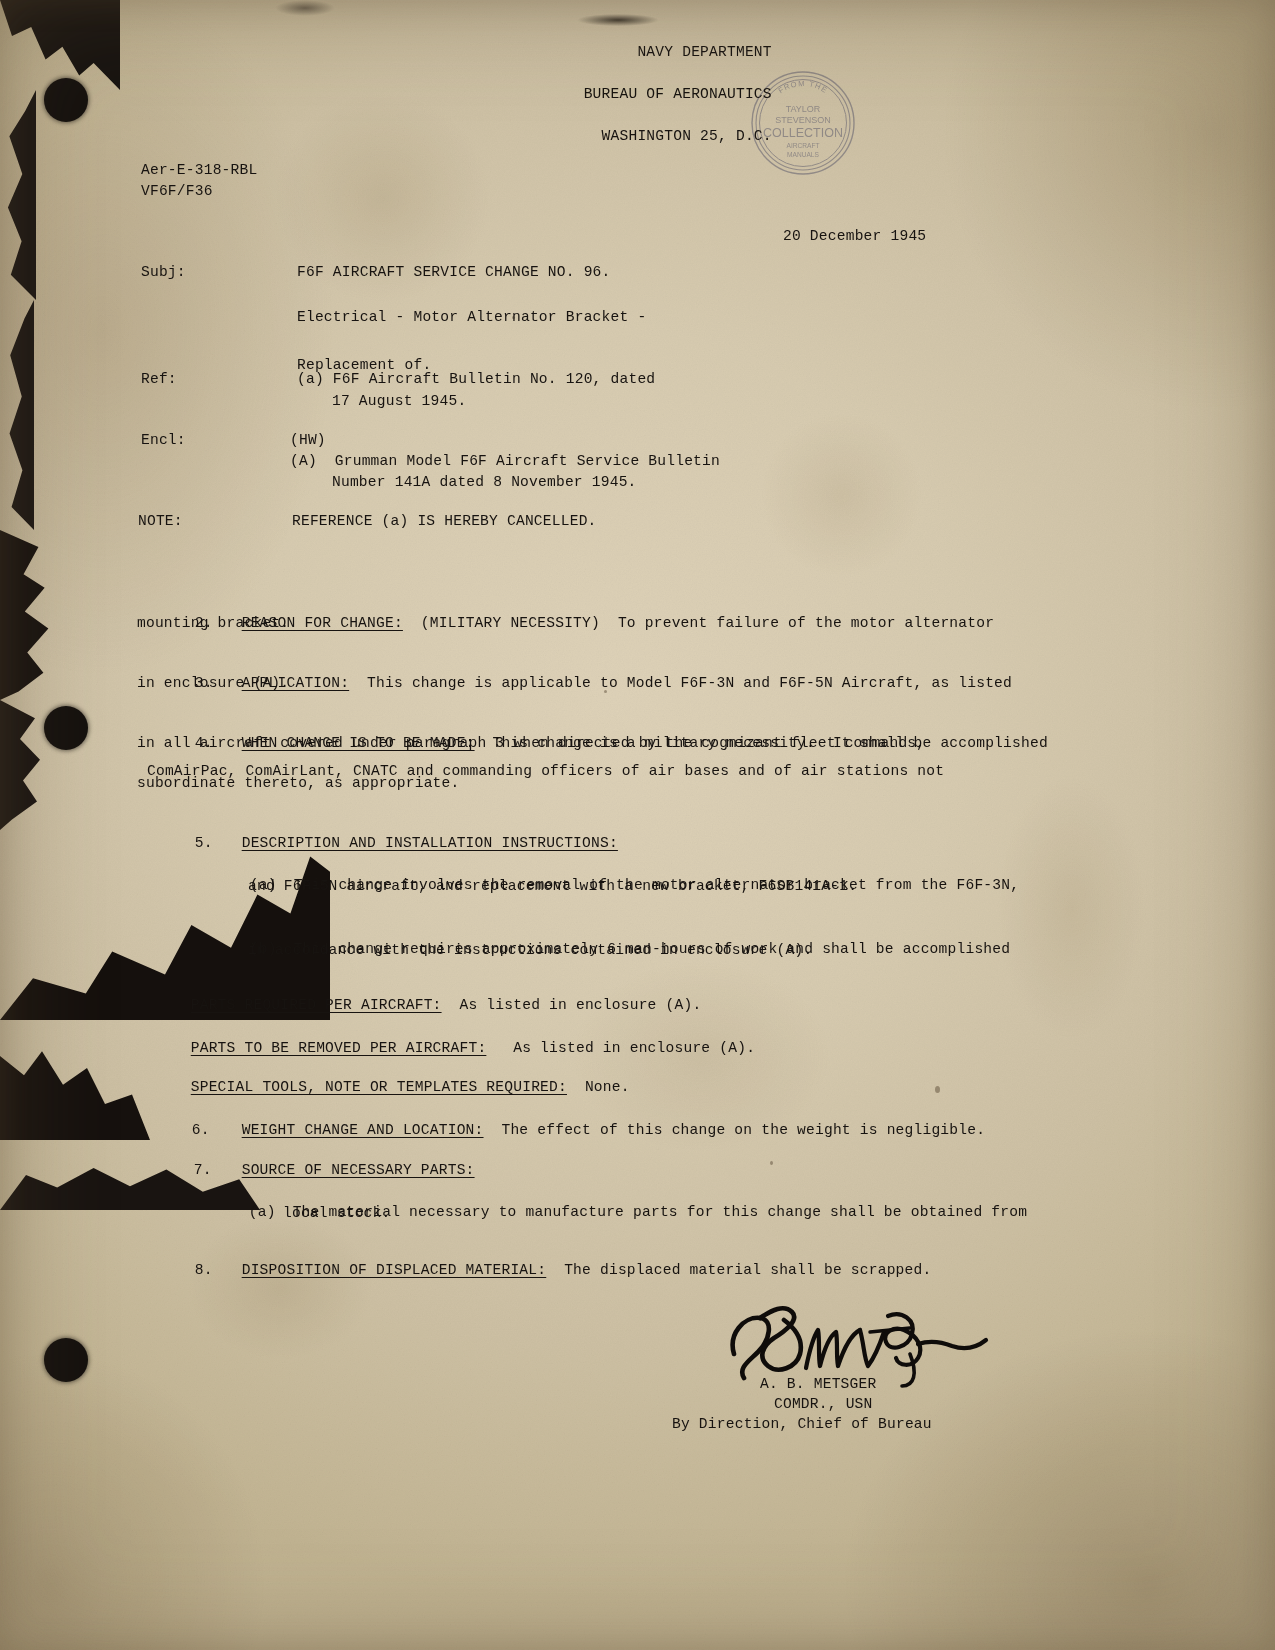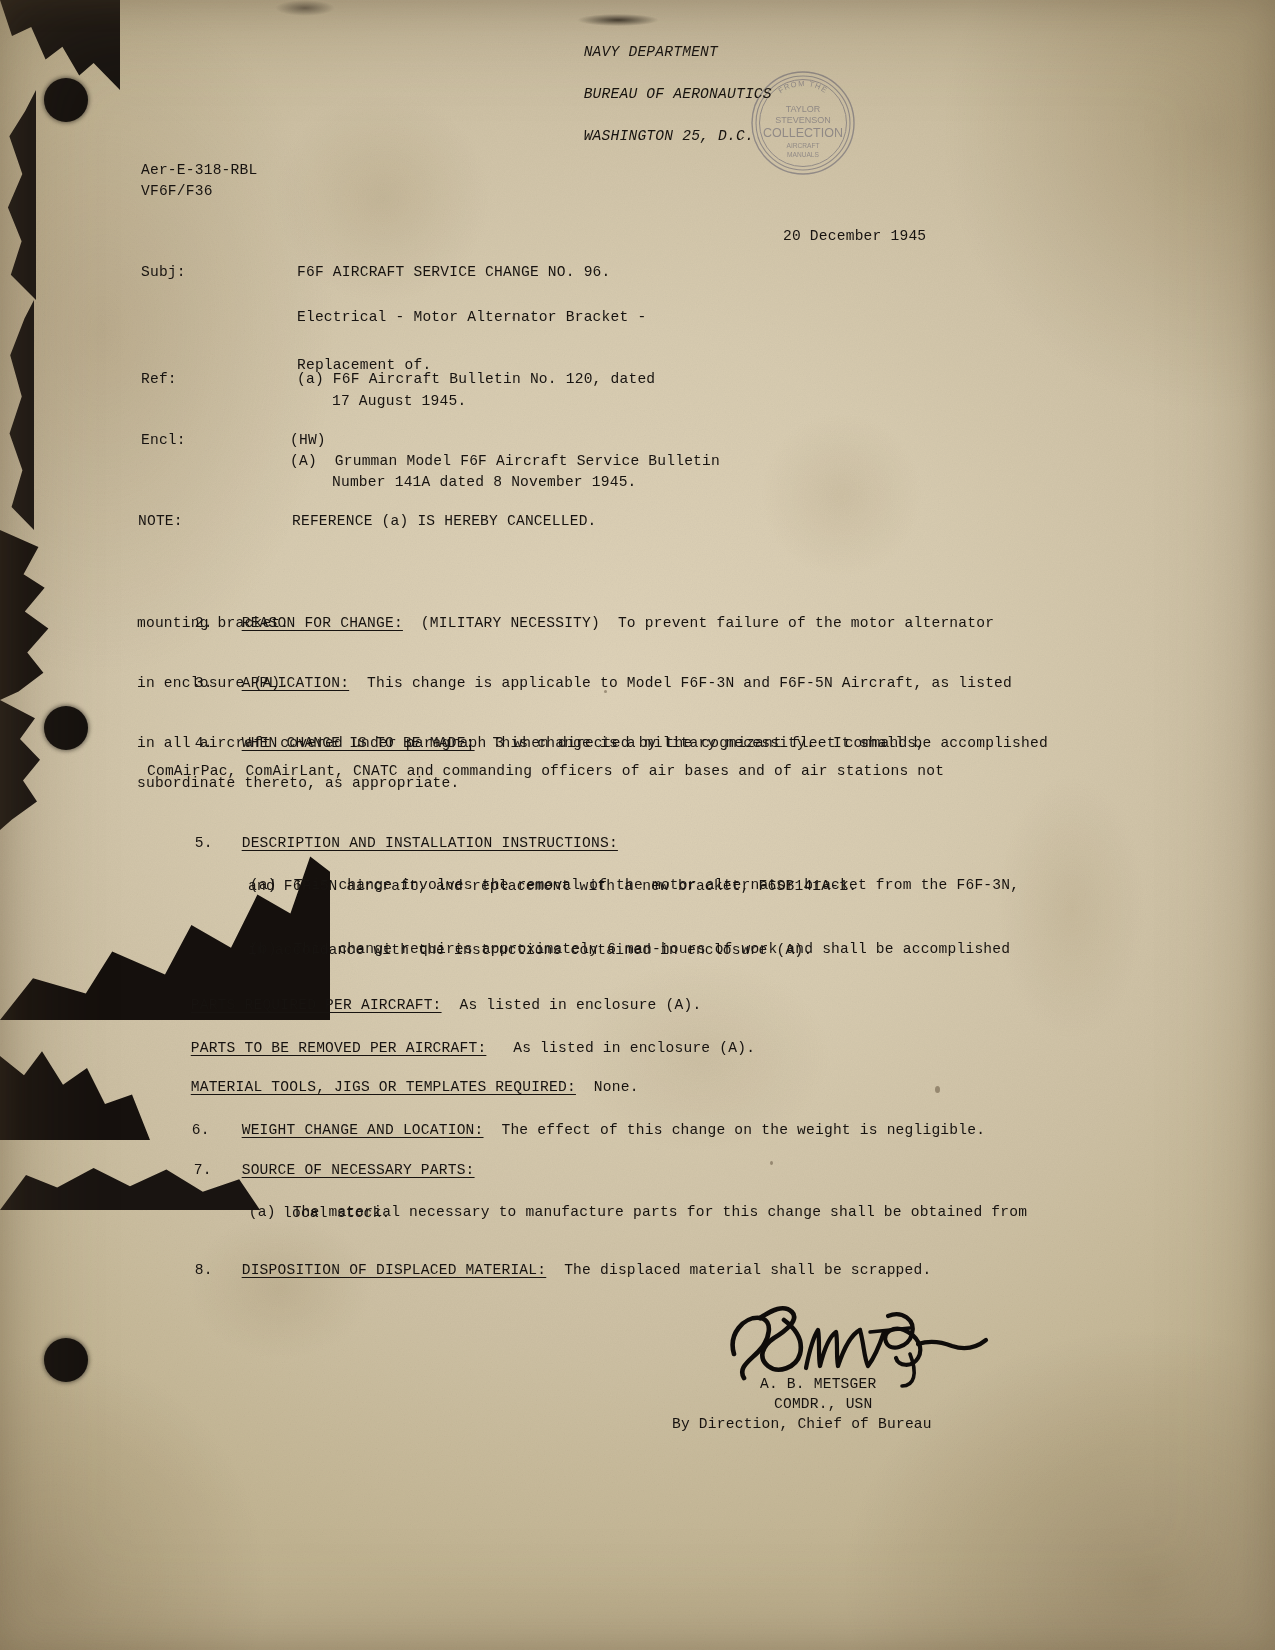--- a/index.html
+++ b/index.html
@@ -129,21 +129,21 @@
     letter-spacing: .2px;
   }
   .blk { position: absolute; white-space: pre; }
   .u { text-decoration: underline; text-underline-offset: 2.5px; }
 
   .hdr-code { left: 141px; top: 160px; line-height: 21px; }
   .masthead {
     left: 0; top: 160px; width: 1275px;
     text-align: center; line-height: 21px; white-space: pre;
   }
-  .masthead-inner { display: inline-block; text-align: left; margin-left: -45px; font-style: italic; }
+  .masthead-inner { display: inline-block; text-align: right; margin-left: -45px; }
   .date-line { left: 783px; top: 226px; }
   .body-line { position: absolute; white-space: pre; }
 
   .sig-name { position: absolute; left: 760px; top: 1374px; line-height: 20px; white-space: pre; }
   .sig-by   { position: absolute; left: 672px; top: 1414px; white-space: pre; }
 
   .signature {
     position: absolute;
     left: 714px; top: 1282px;
     width: 280px; height: 110px;
@@ -271,21 +271,21 @@
     </div>
     <div class="body-line" style="left:248px; top:940px;">in accordance with the instructions contained in enclosure (A).</div>
 
     <div class="body-line" style="left:137px; top:975px;">
       <span class="u">PARTS REQUIRED PER AIRCRAFT:</span><span>  As listed in enclosure (A).</span>
     </div>
     <div class="body-line" style="left:137px; top:1018px;">
       <span class="u">PARTS TO BE REMOVED PER AIRCRAFT:</span><span>   As listed in enclosure (A).</span>
     </div>
     <div class="body-line" style="left:137px; top:1057px;">
-      <span class="u">MATERIAL TOOLS, JIGS OR TEMPLATES REQUIRED:</span><span>  None.</span>
+      <span class="u">SPECIAL TOOLS, NOTE OR TEMPLATES REQUIRED:</span><span>  None.</span>
     </div>
 
     <div class="body-line" style="left:138px; top:1100px;">
       <span>6.</span><span style="display:inline-block;width:32px;"></span><span class="u">WEIGHT CHANGE AND LOCATION:</span><span>  The effect of this change on the weight is negligible.</span>
     </div>
 
     <div class="body-line" style="left:140px; top:1140px;">
       <span>7.</span><span style="display:inline-block;width:30px;"></span><span class="u">SOURCE OF NECESSARY PARTS:</span>
     </div>
     <div class="body-line" style="left:195px; top:1182px;">

